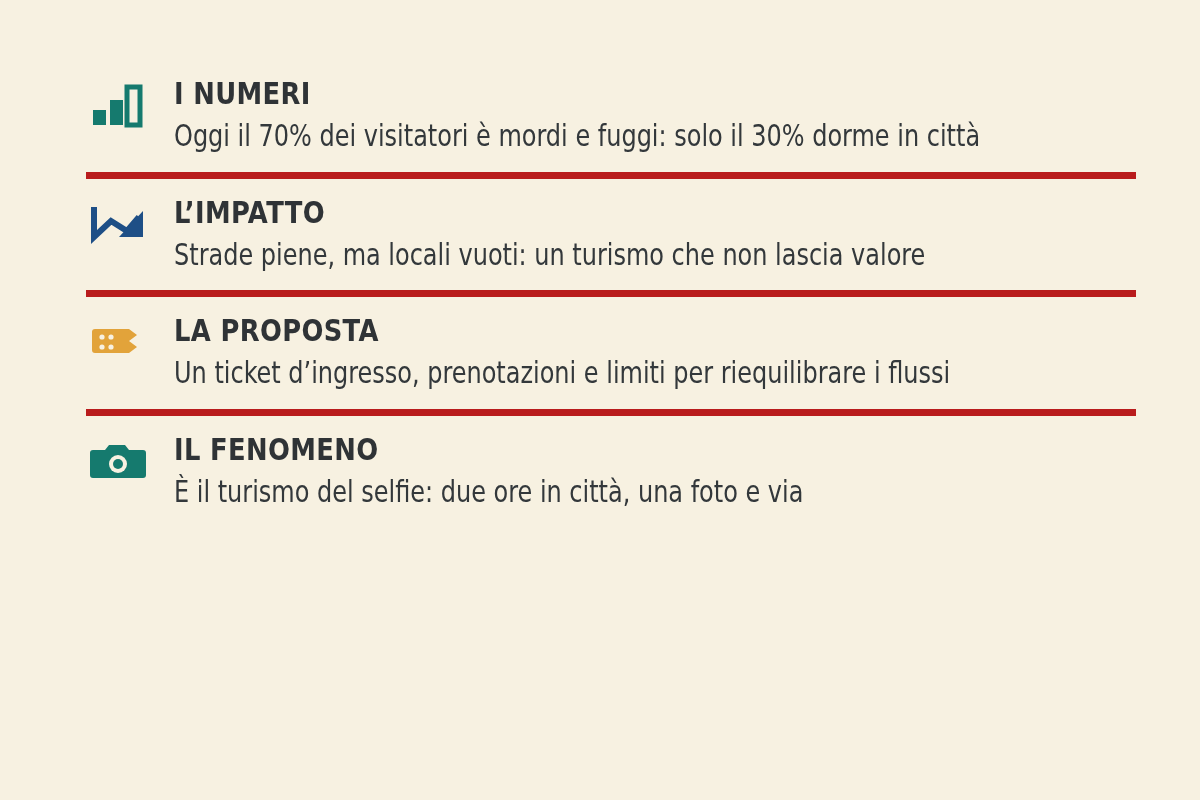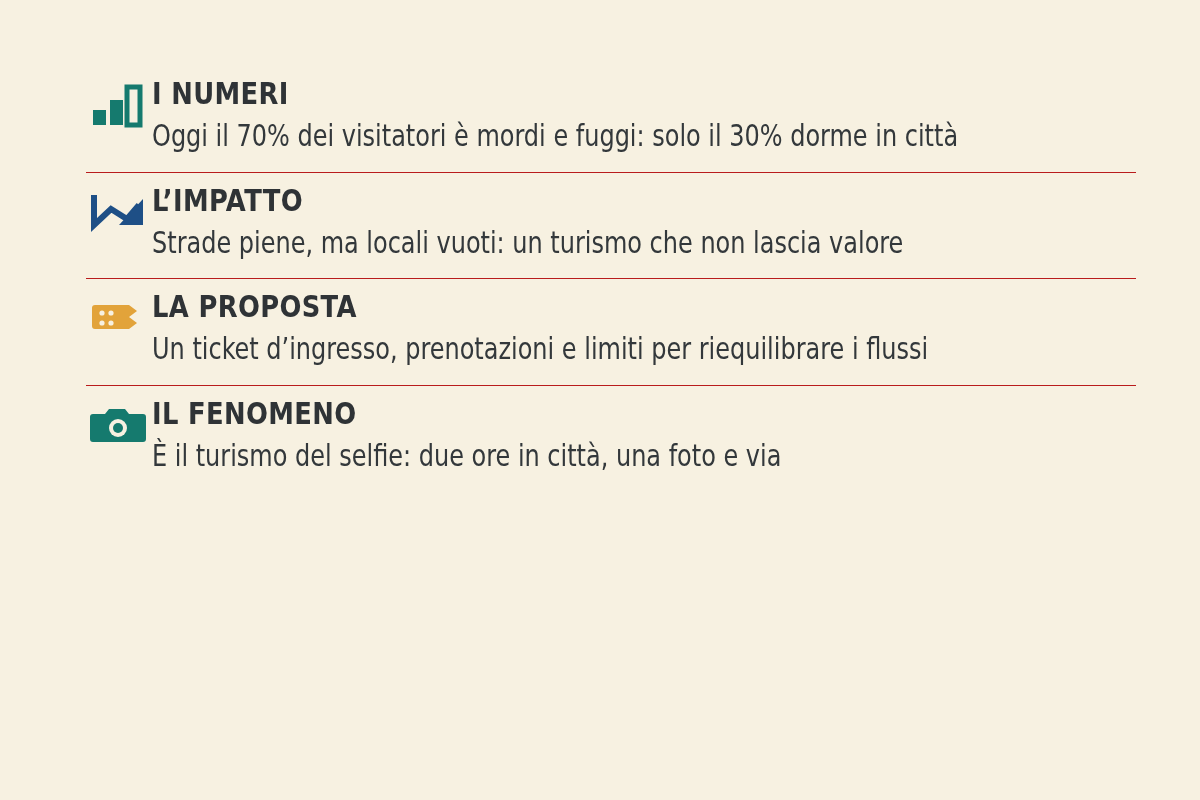--- a/index.html
+++ b/index.html
@@ -18,25 +18,26 @@
     position: relative;
     width: 1200px;
     height: 800px;
     background: #f7f1e1;
     box-sizing: border-box;
     padding: 78px 64px 40px 86px;
   }
   .item {
     display: flex;
     align-items: flex-start;
+    gap: 22px;
     padding: 0 0 16px 0;
   }
   .item + .item {
-    border-top: 1px solid #b91c1c;
-    padding-top: 12px;
+    border-top: 7px solid #b91c1c;
+    padding-top: 18px;
   }
   .icon-wrap {
     flex: 0 0 auto;
     width: 66px;
     height: 52px;
     display: flex;
     align-items: flex-start;
     justify-content: center;
     padding-top: 4px;
     box-sizing: border-box;

